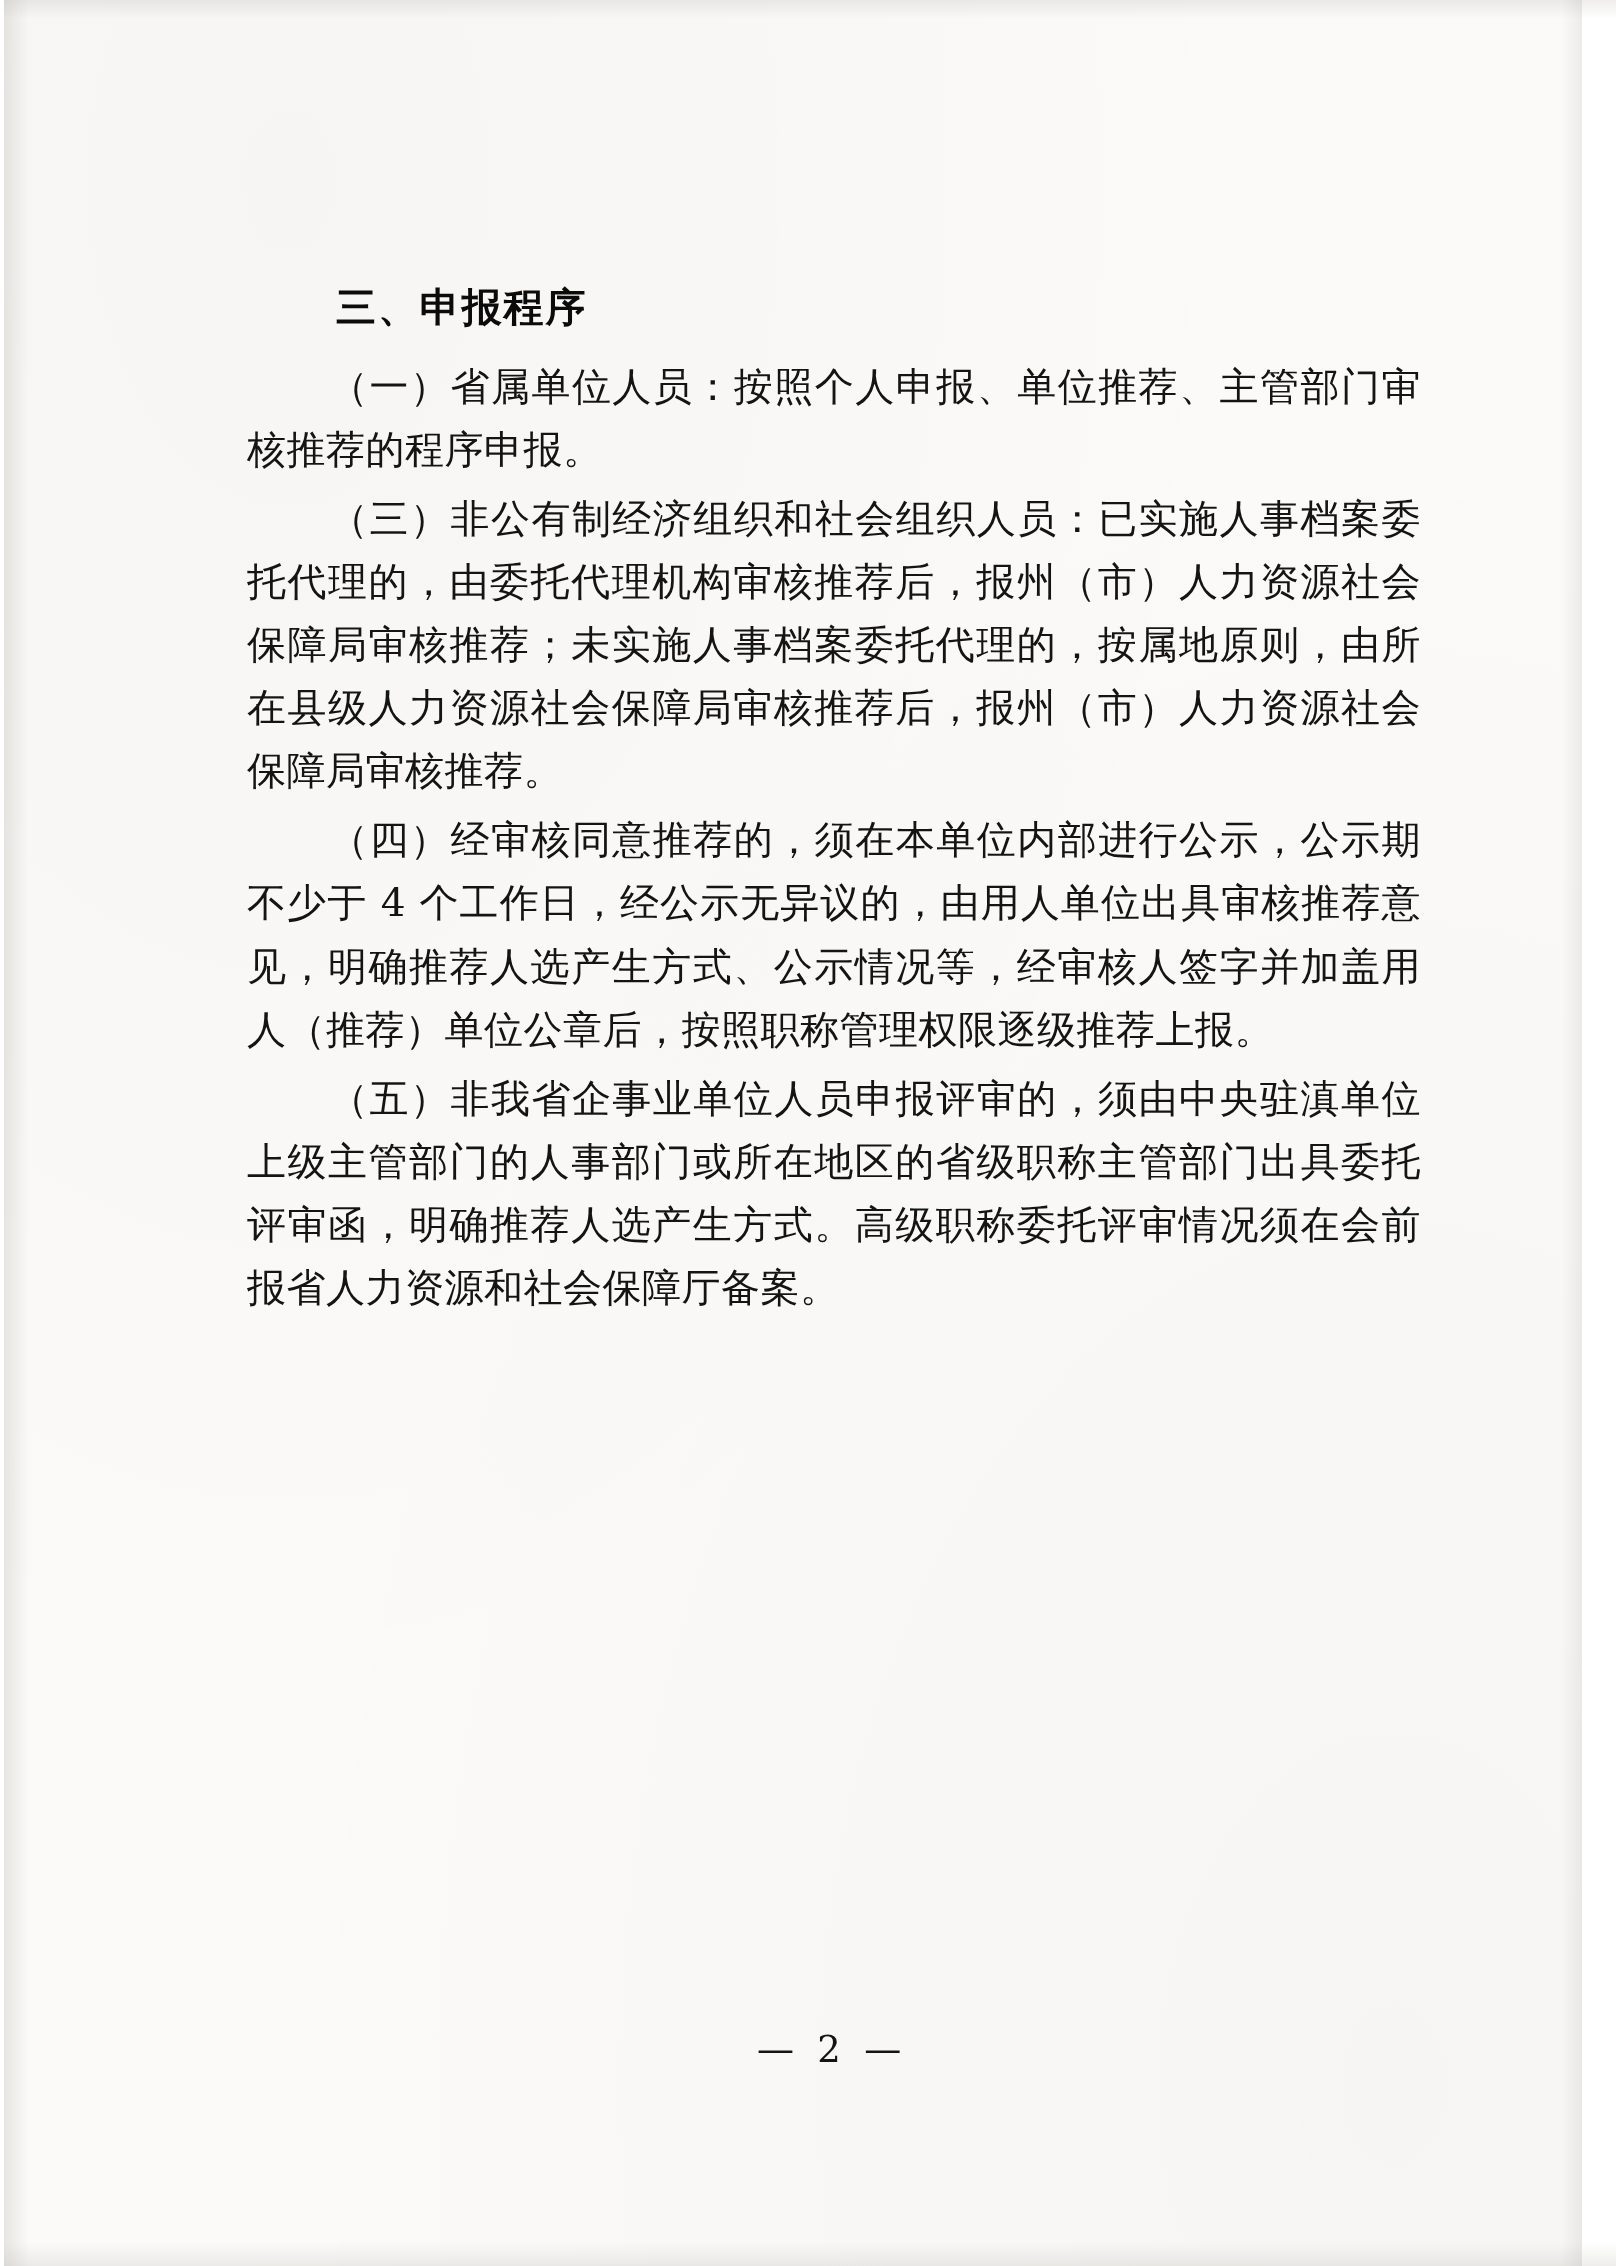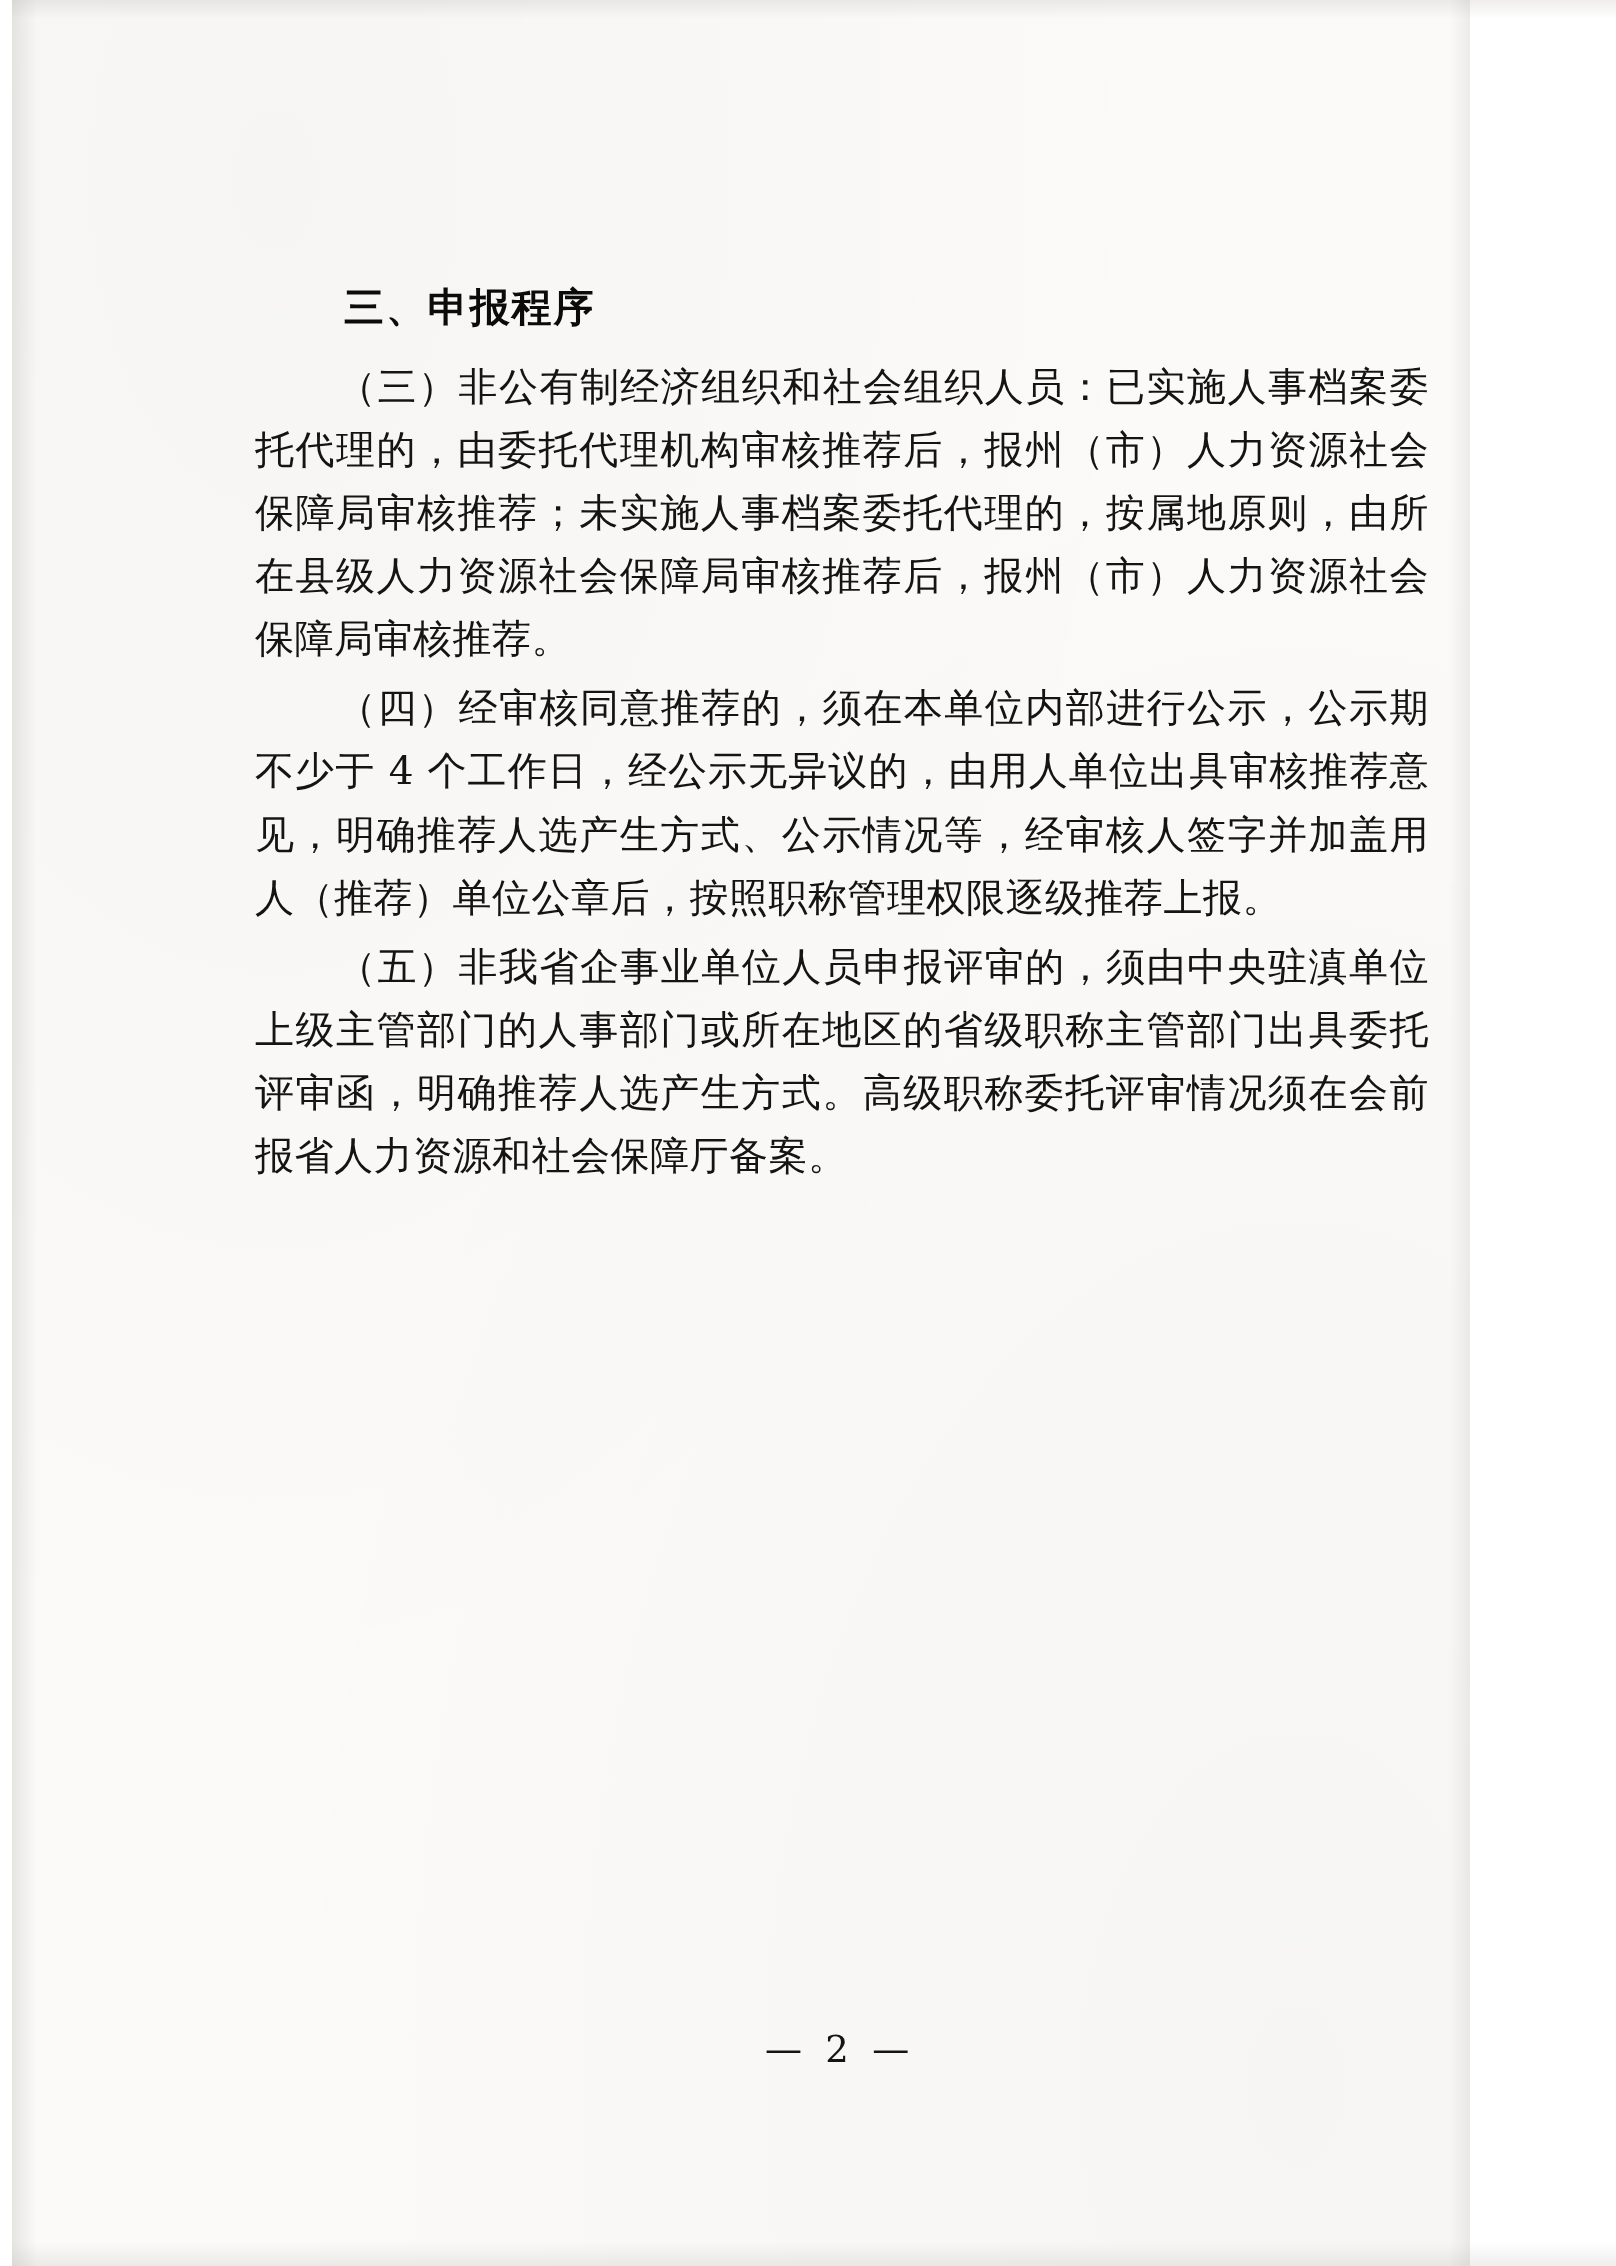--- a/index.html
+++ b/index.html
@@ -11,22 +11,22 @@
     width: 1617px;
     height: 2267px;
     font-family: "DejaVu Serif", "Liberation Serif", serif;
     color: #111111;
     position: relative;
     overflow: hidden;
   }
   .page {
     position: absolute;
     top: 0;
-    left: 12px;
-    width: 1458px;
+    left: 4px;
+    width: 1578px;
     height: 2267px;
     background: #fbfaf8;
     background-image:
       radial-gradient(ellipse at 18% 8%, rgba(0,0,0,0.018) 0%, rgba(0,0,0,0) 55%),
       radial-gradient(ellipse at 88% 92%, rgba(0,0,0,0.020) 0%, rgba(0,0,0,0) 60%);
   }
   .content {
     position: absolute;
     left: 243px;
     top: 277px;
@@ -96,20 +96,21 @@
 
 <div class="page">
   <div class="scan-edge-left"></div>
   <div class="scan-edge-right"></div>
   <div class="scan-edge-top"></div>
   <div class="scan-edge-bottom"></div>
 
   <div class="content">
     <h2 class="section-title">三、申报程序</h2>
 
+    <p class="para">（一）省属单位人员：按照个人申报、单位推荐、主管部门审核推荐的程序申报。</p>
     <p class="para">（三）非公有制经济组织和社会组织人员：已实施人事档案委托代理的，由委托代理机构审核推荐后，报州（市）人力资源社会保障局审核推荐；未实施人事档案委托代理的，按属地原则，由所在县级人力资源社会保障局审核推荐后，报州（市）人力资源社会保障局审核推荐。</p>
     <p class="para">（四）经审核同意推荐的，须在本单位内部进行公示，公示期不少于 4 个工作日，经公示无异议的，由用人单位出具审核推荐意见，明确推荐人选产生方式、公示情况等，经审核人签字并加盖用人（推荐）单位公章后，按照职称管理权限逐级推荐上报。</p>
     <p class="para">（五）非我省企事业单位人员申报评审的，须由中央驻滇单位上级主管部门的人事部门或所在地区的省级职称主管部门出具委托评审函，明确推荐人选产生方式。高级职称委托评审情况须在会前报省人力资源和社会保障厅备案。</p>
   </div>
 
   <div class="footer">
     <span class="page-number">— 2 —</span>
   </div>
 </div>
 

